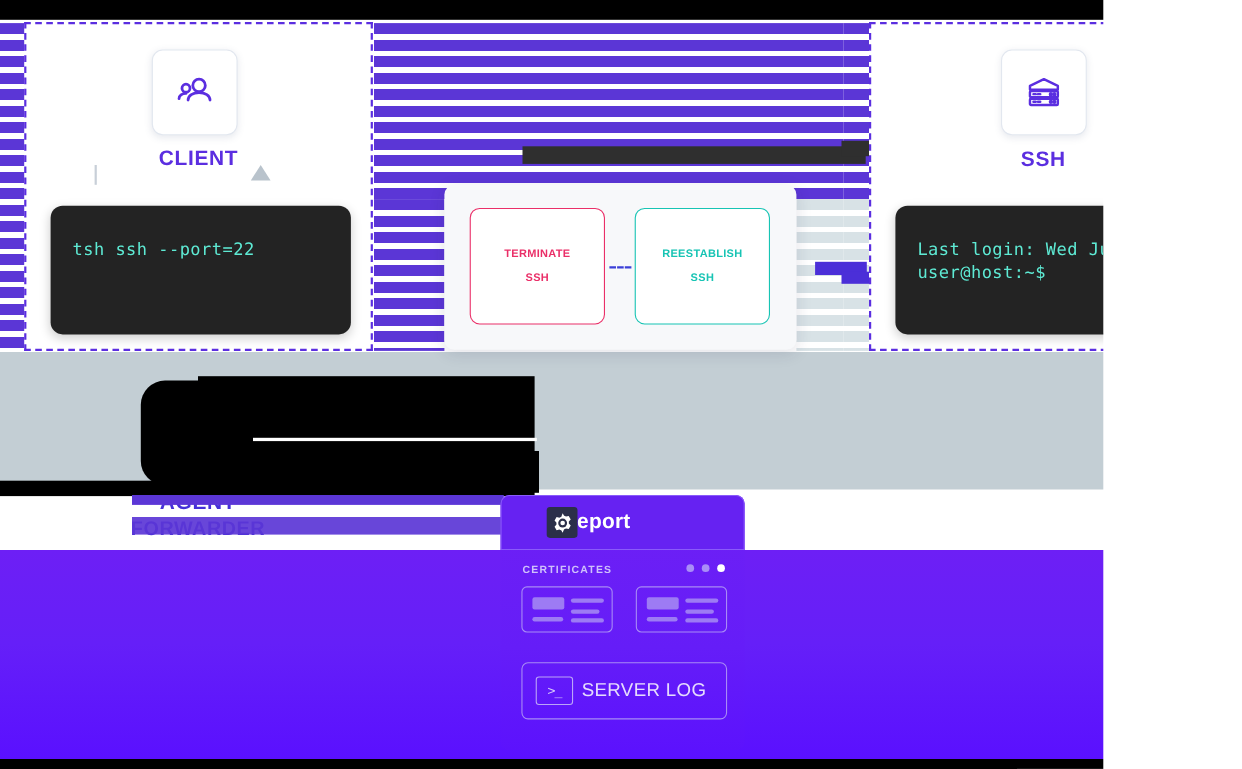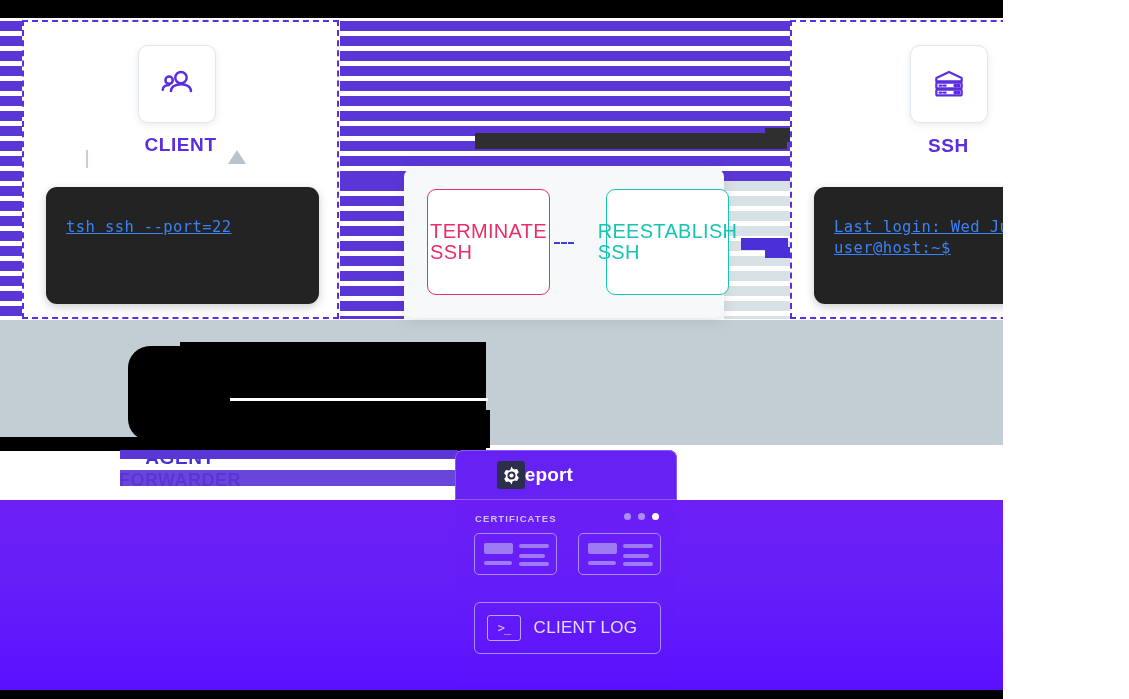--- a/index.html
+++ b/index.html
@@ -77,27 +77,26 @@
   }
 
   .term-box {
     position: absolute;
     background: #232323;
     border-radius: 11px;
     padding: 30px 20px;
     box-shadow: 0 3px 10px rgba(0,0,0,0.2);
   }
   .term-text {
-    color: #3b82f6;
+    color: #5eead4;
     font-family: "DejaVu Sans Mono", monospace;
     font-size: 15.5px;
     line-height: 21px;
     white-space: pre;
     letter-spacing: 0.4px;
-    text-decoration: underline;
   }
 
   
   .stripes {
     position: absolute;
     z-index: 40;
     pointer-events: none;
     background-image: repeating-linear-gradient(
         180deg,
         #5b36d6 0px, #5b36d6 10px,
@@ -124,25 +123,26 @@
     box-shadow: 0 3px 14px rgba(40,40,80,0.13);
     z-index: 50;
   }
   .state-box {
     position: absolute;
     top: 21px;
     width: 123px; height: 106px;
     background: #ffffff;
     border-radius: 9px;
     display: flex; align-items: center; justify-content: center;
-    font-size: 20px; font-weight: 400; line-height: 21px;
+    text-align: center;
+    font-size: 10px; font-weight: 700; line-height: 21px;
     letter-spacing: 0.3px;
   }
   #box-terminate { left: 23px;  border: 1.6px solid #ea2f68; color: #ea2f68; }
-  #box-reestablish { left: 173px; border: 1.6px solid #17c4b4; color: #17c4b4; margin-left: 29px; }
+  #box-reestablish { left: 173px; border: 1.6px solid #17c4b4; color: #17c4b4; }
   .mid-connector {
     position: absolute;
     left: 150px; top: 74px;
     width: 20px; height: 0;
     border-top: 2.5px dashed #3b3fd8;
     z-index: 51;
   }
   .mid-stem {
     position: absolute;
     left: 86px; top: 150px;
@@ -401,21 +401,21 @@
     <div class="cert-card" id="cert-2">
       <div class="cert-chip"></div>
       <div class="cert-line cl1"></div>
       <div class="cert-line cl2"></div>
       <div class="cert-line cl3"></div>
       <div class="cert-line cl4"></div>
     </div>
 
     <div id="audit-btn">
       <div id="audit-icon">&gt;_</div>
-      <div id="audit-label">CLIENT LOG</div>
+      <div id="audit-label">SERVER LOG</div>
     </div>
   </div>
 
   <div id="teleport-header" style="position:absolute; left:455px; top:450px;">
     <span id="teleport-title">Teleport</span>
   </div>
   <div id="teleport-gear" style="position:absolute; left:497px; top:461px; z-index:57;">
     <svg width="21" height="21" viewBox="0 0 24 24" fill="#ffffff">
       <path d="M12 1.8l1.5 2.6a8.2 8.2 0 0 1 1.9.8l2.9-.6 2.1 3.6-2 2.2a8.4 8.4 0 0 1 0 2l2 2.2-2.1 3.6-2.9-.6c-.6.35-1.23.62-1.9.8L12 22.2l-1.5-2.6a8.2 8.2 0 0 1-1.9-.8l-2.9.6-2.1-3.6 2-2.2a8.4 8.4 0 0 1 0-2l-2-2.2 2.1-3.6 2.9.6c.6-.35 1.23-.62 1.9-.8L12 1.8z"></path>
       <circle cx="12" cy="12" r="4.6" fill="#2b2f4a"></circle>

